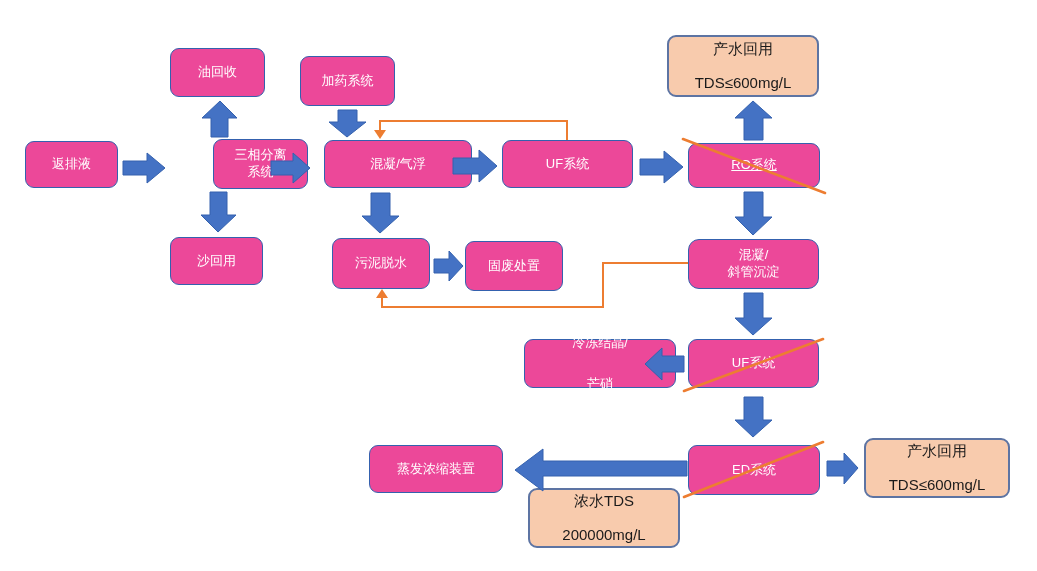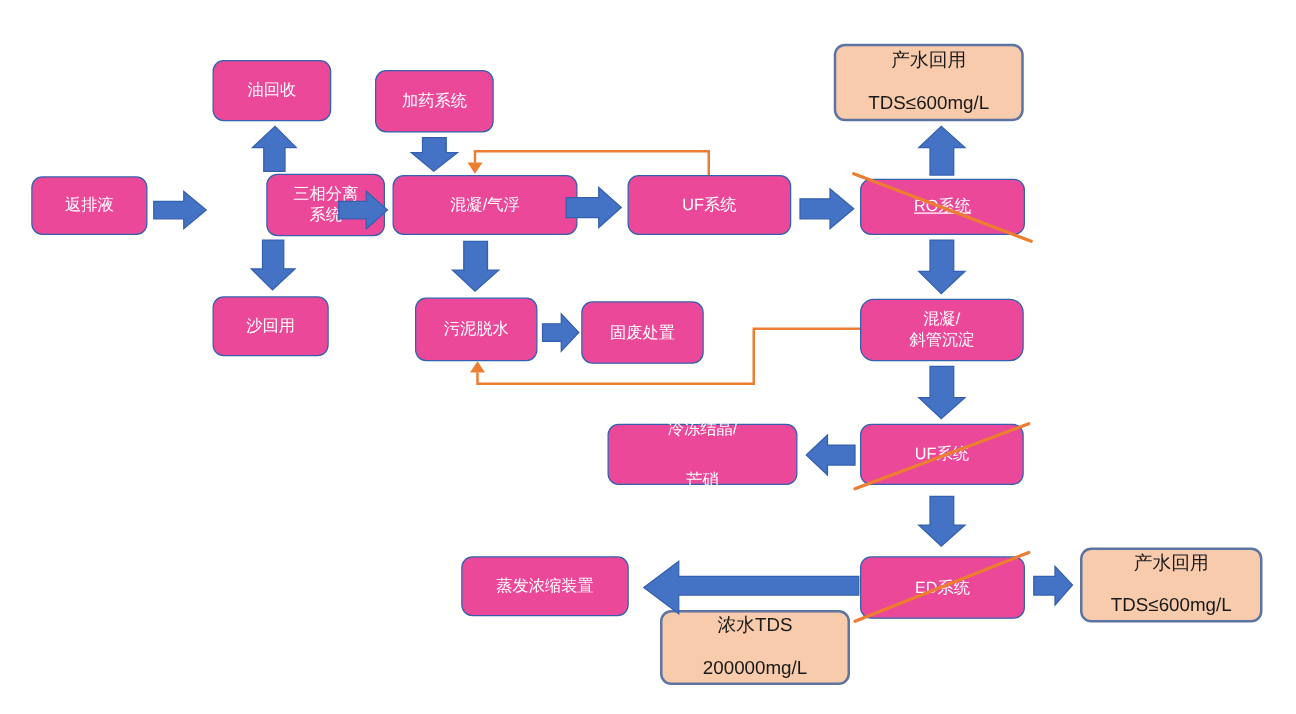--- a/index.html
+++ b/index.html
@@ -28,29 +28,29 @@
     background:#F8CBAD;border:2px solid #5D74A3;color:#1A1A1A;
     font-size:15px;line-height:1.45;gap:12px;
   }
   .node span{display:block;white-space:nowrap;}
   
   .n0 {left:25px;  top:141px; width:93px;  height:47px;}
   .n1 {left:170px; top:48px;  width:95px;  height:49px;}
   .n2 {left:170px; top:139px; width:95px;  height:50px;margin-left:43px;}
   .n3 {left:170px; top:237px; width:93px;  height:48px;}
   .n4 {left:300px; top:56px;  width:95px;  height:50px;}
-  .n5 {left:314px; top:140px; width:148px; height:48px;}
+  .n5 {left:324px; top:140px; width:148px; height:48px;}
   .n6 {left:502px; top:140px; width:131px; height:48px;}
   .n7 {left:688px; top:143px; width:132px; height:45px;text-decoration:underline;}
   .n8 {left:667px; top:35px;  width:152px; height:62px;}
   .n9 {left:688px; top:239px; width:131px; height:50px;border-radius:11px;}
   .n10{left:332px; top:238px; width:98px;  height:51px;}
   .n11{left:465px; top:241px; width:98px;  height:50px;}
   .n12{left:688px; top:339px; width:131px; height:49px;}
-  .n13{left:486px; top:339px; width:152px; height:49px;gap:24px;}
+  .n13{left:524px; top:339px; width:152px; height:49px;gap:24px;}
   .n14{left:688px; top:445px; width:132px; height:50px;}
   .n15{left:369px; top:445px; width:134px; height:48px;}
   .n16{left:528px; top:488px; width:152px; height:60px;}
   .n17{left:864px; top:438px; width:146px; height:60px;}
   
   .arrow{fill:#4472C4;stroke:#3461AE;stroke-width:1;}
   .oline{fill:none;stroke:#ED7D31;stroke-width:2;}
   .ohead{fill:#ED7D31;stroke:none;}
   .strike{fill:none;stroke:#ED7D31;stroke-width:2.6;stroke-linecap:round;}
 </style>

